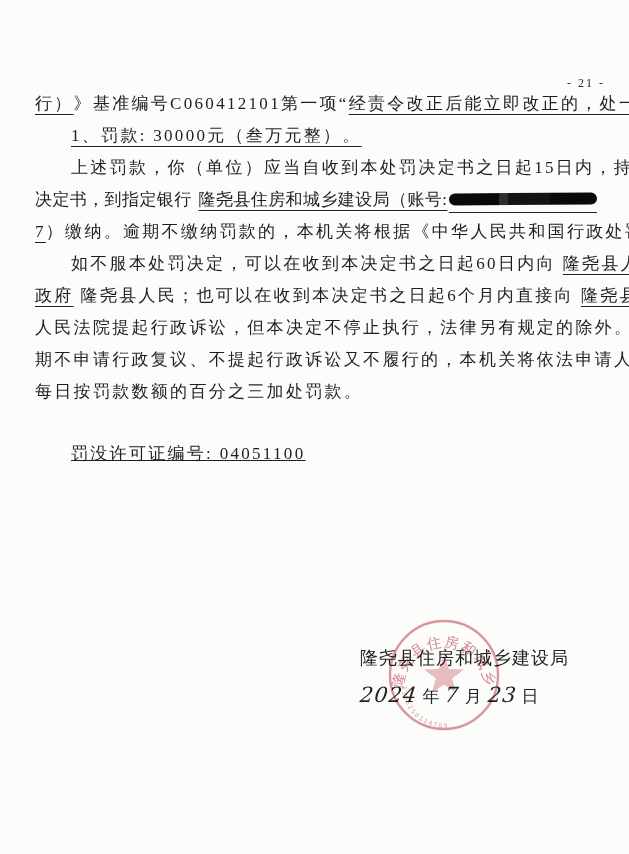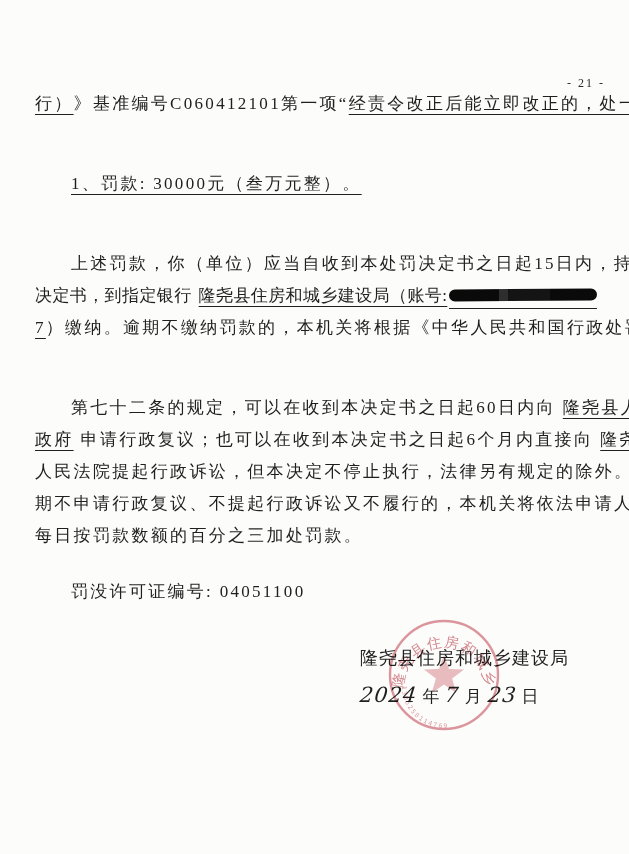--- a/index.html
+++ b/index.html
@@ -14,40 +14,40 @@
   }
   .pageno {
     position:absolute; top:76px; right:48px;
     font-size:12px; letter-spacing:2px; color:#2a2a2a;
   }
   .docbody {
     position:absolute; left:35px; top:88px; width:562px;
     font-size:17px; line-height:32px; letter-spacing:2.3px;
   }
   .line { height:32px; white-space:nowrap; }
-  .indent { padding-left:36px;margin-top:48px; }
+  .indent { padding-left:36px; }
   .u {
     text-decoration:underline;
     text-decoration-thickness:1.2px;
     text-underline-offset:5px;
   }
   .gap-l { margin-left:7px; }
   .bankline { display:flex; letter-spacing:0.4px; align-items:baseline;text-align:right; }
   .u-bar {
     flex:1; margin-left:2px;
     border-bottom:1.3px solid #222;
     display:flex; align-items:center; height:26px;
   }
   .bar {
     height:12px; width:100%;
     border-radius:6px;
     background:linear-gradient(90deg,#0a0a0a 0 34%,#2e2e2e 34% 40%,#141414 40% 68%,#0a0a0a 68% 100%);
     transform:rotate(-0.4deg);
   }
-  .permit { margin-top:24px; }
+  .permit { margin-top:30px;text-decoration:underline; }
   .sig { position:absolute; left:360px; top:646px; z-index:1; }
   .agency { font-size:18px; letter-spacing:1px; }
   .dateline { margin-top:13px; font-size:17px; letter-spacing:1px; }
   .dateline span { margin-right:5px; }
   .hand {
     font-family:"DejaVu Serif","Liberation Serif",serif;
     font-style:italic; font-size:21px;
     transform:skewX(-6deg); display:inline-block;
   }
   .seal {
@@ -76,23 +76,23 @@
         <span>决定书，到指定银行</span>
         <span class="u gap-l">隆尧县住房和城乡建设局（账号: </span>
         <span class="u-bar">
           <span class="bar"></span>
         </span>
       </div>
 
     <div class="line"><span class="u">7</span><span>）缴纳。逾期不缴纳罚款的，本机关将根据《中华人民共和国行政处罚</span></div>
 
 
-    <div class="line indent"><span>第七十二条的规定，可以在收到本决定书之日起60日内向</span><span class="u gap-l">隆尧县人民</span></div>
+    <div class="line indent"><span>如不服本处罚决定，可以在收到本决定书之日起60日内向</span><span class="u gap-l">隆尧县人民</span></div>
 
-    <div class="line"><span class="u">政府</span><span class="gap-l">申请行政复议；也可以在收到本决定书之日起6个月内直接向</span><span class="u gap-l">隆尧县</span></div>
+    <div class="line"><span class="u">政府</span><span class="gap-l">隆尧县人民；也可以在收到本决定书之日起6个月内直接向</span><span class="u gap-l">隆尧县</span></div>
 
     <div class="line"><span>人民法院提起行政诉讼，但本决定不停止执行，法律另有规定的除外。逾</span></div>
 
     <div class="line"><span>期不申请行政复议、不提起行政诉讼又不履行的，本机关将依法申请人民</span></div>
 
     <div class="line"><span>每日按罚款数额的百分之三加处罚款。</span></div>
 
     <div class="line indent permit"><span>罚没许可证编号: 04051100</span></div>
 
   </div>

